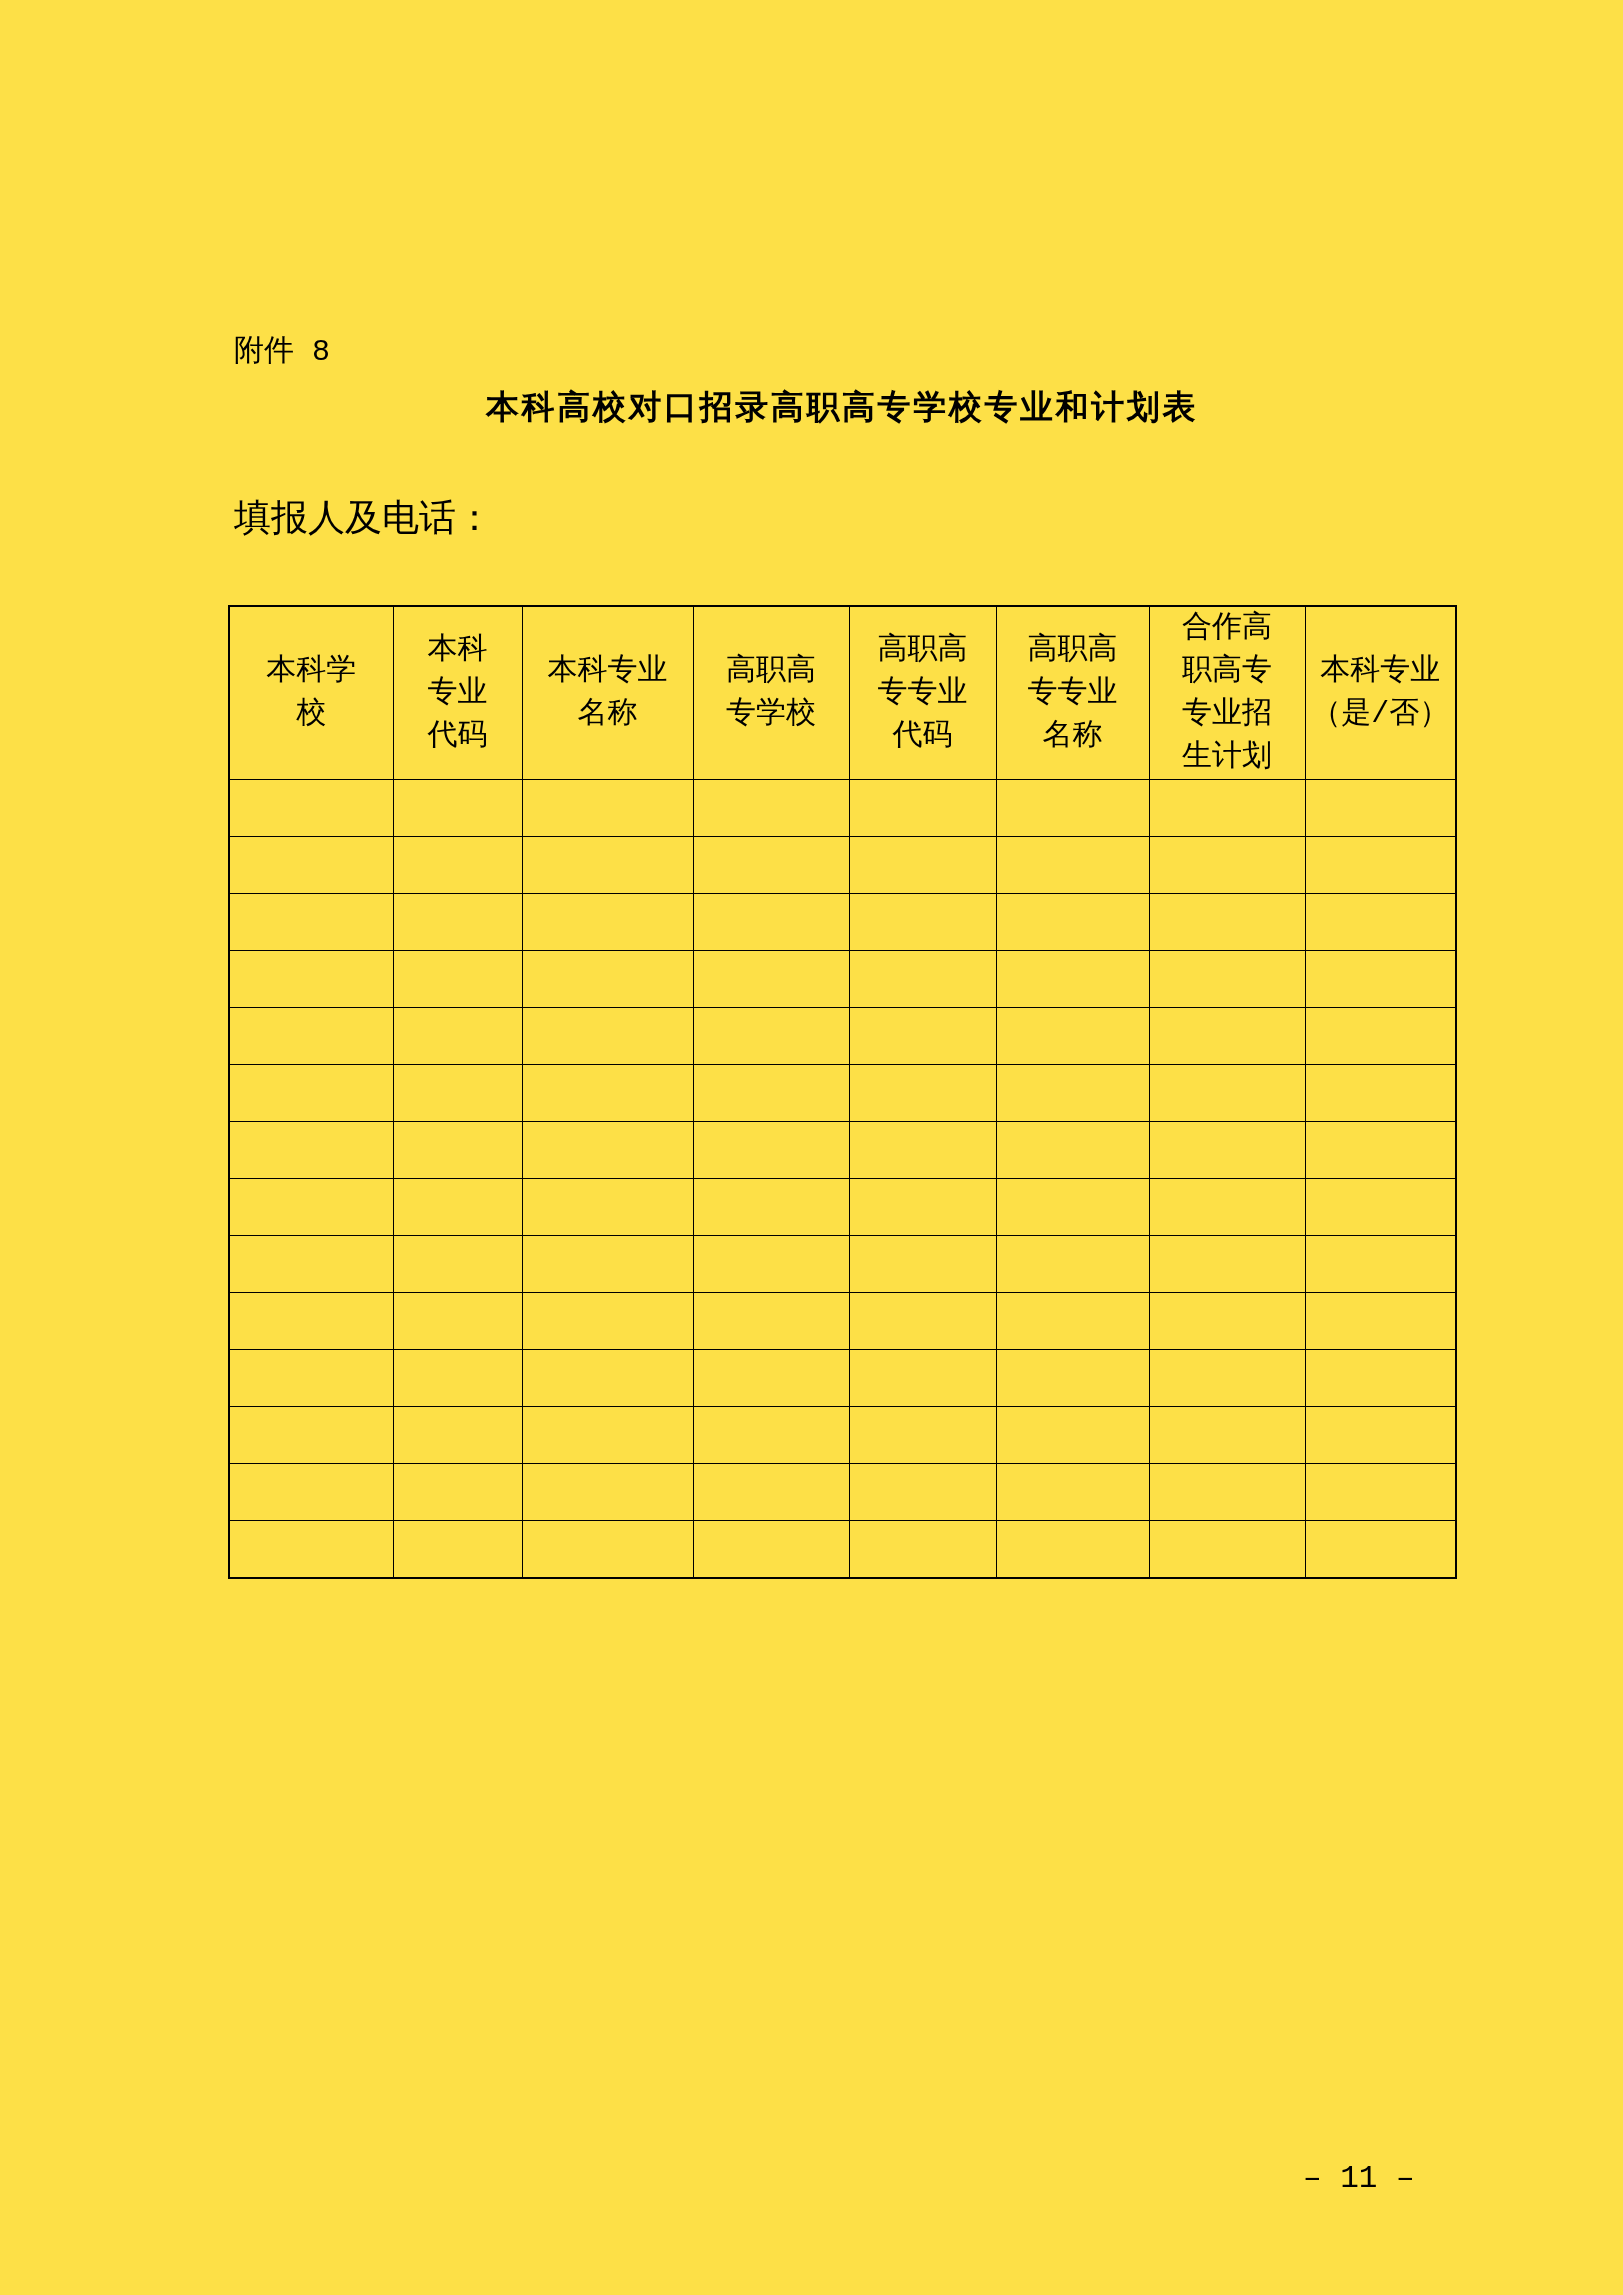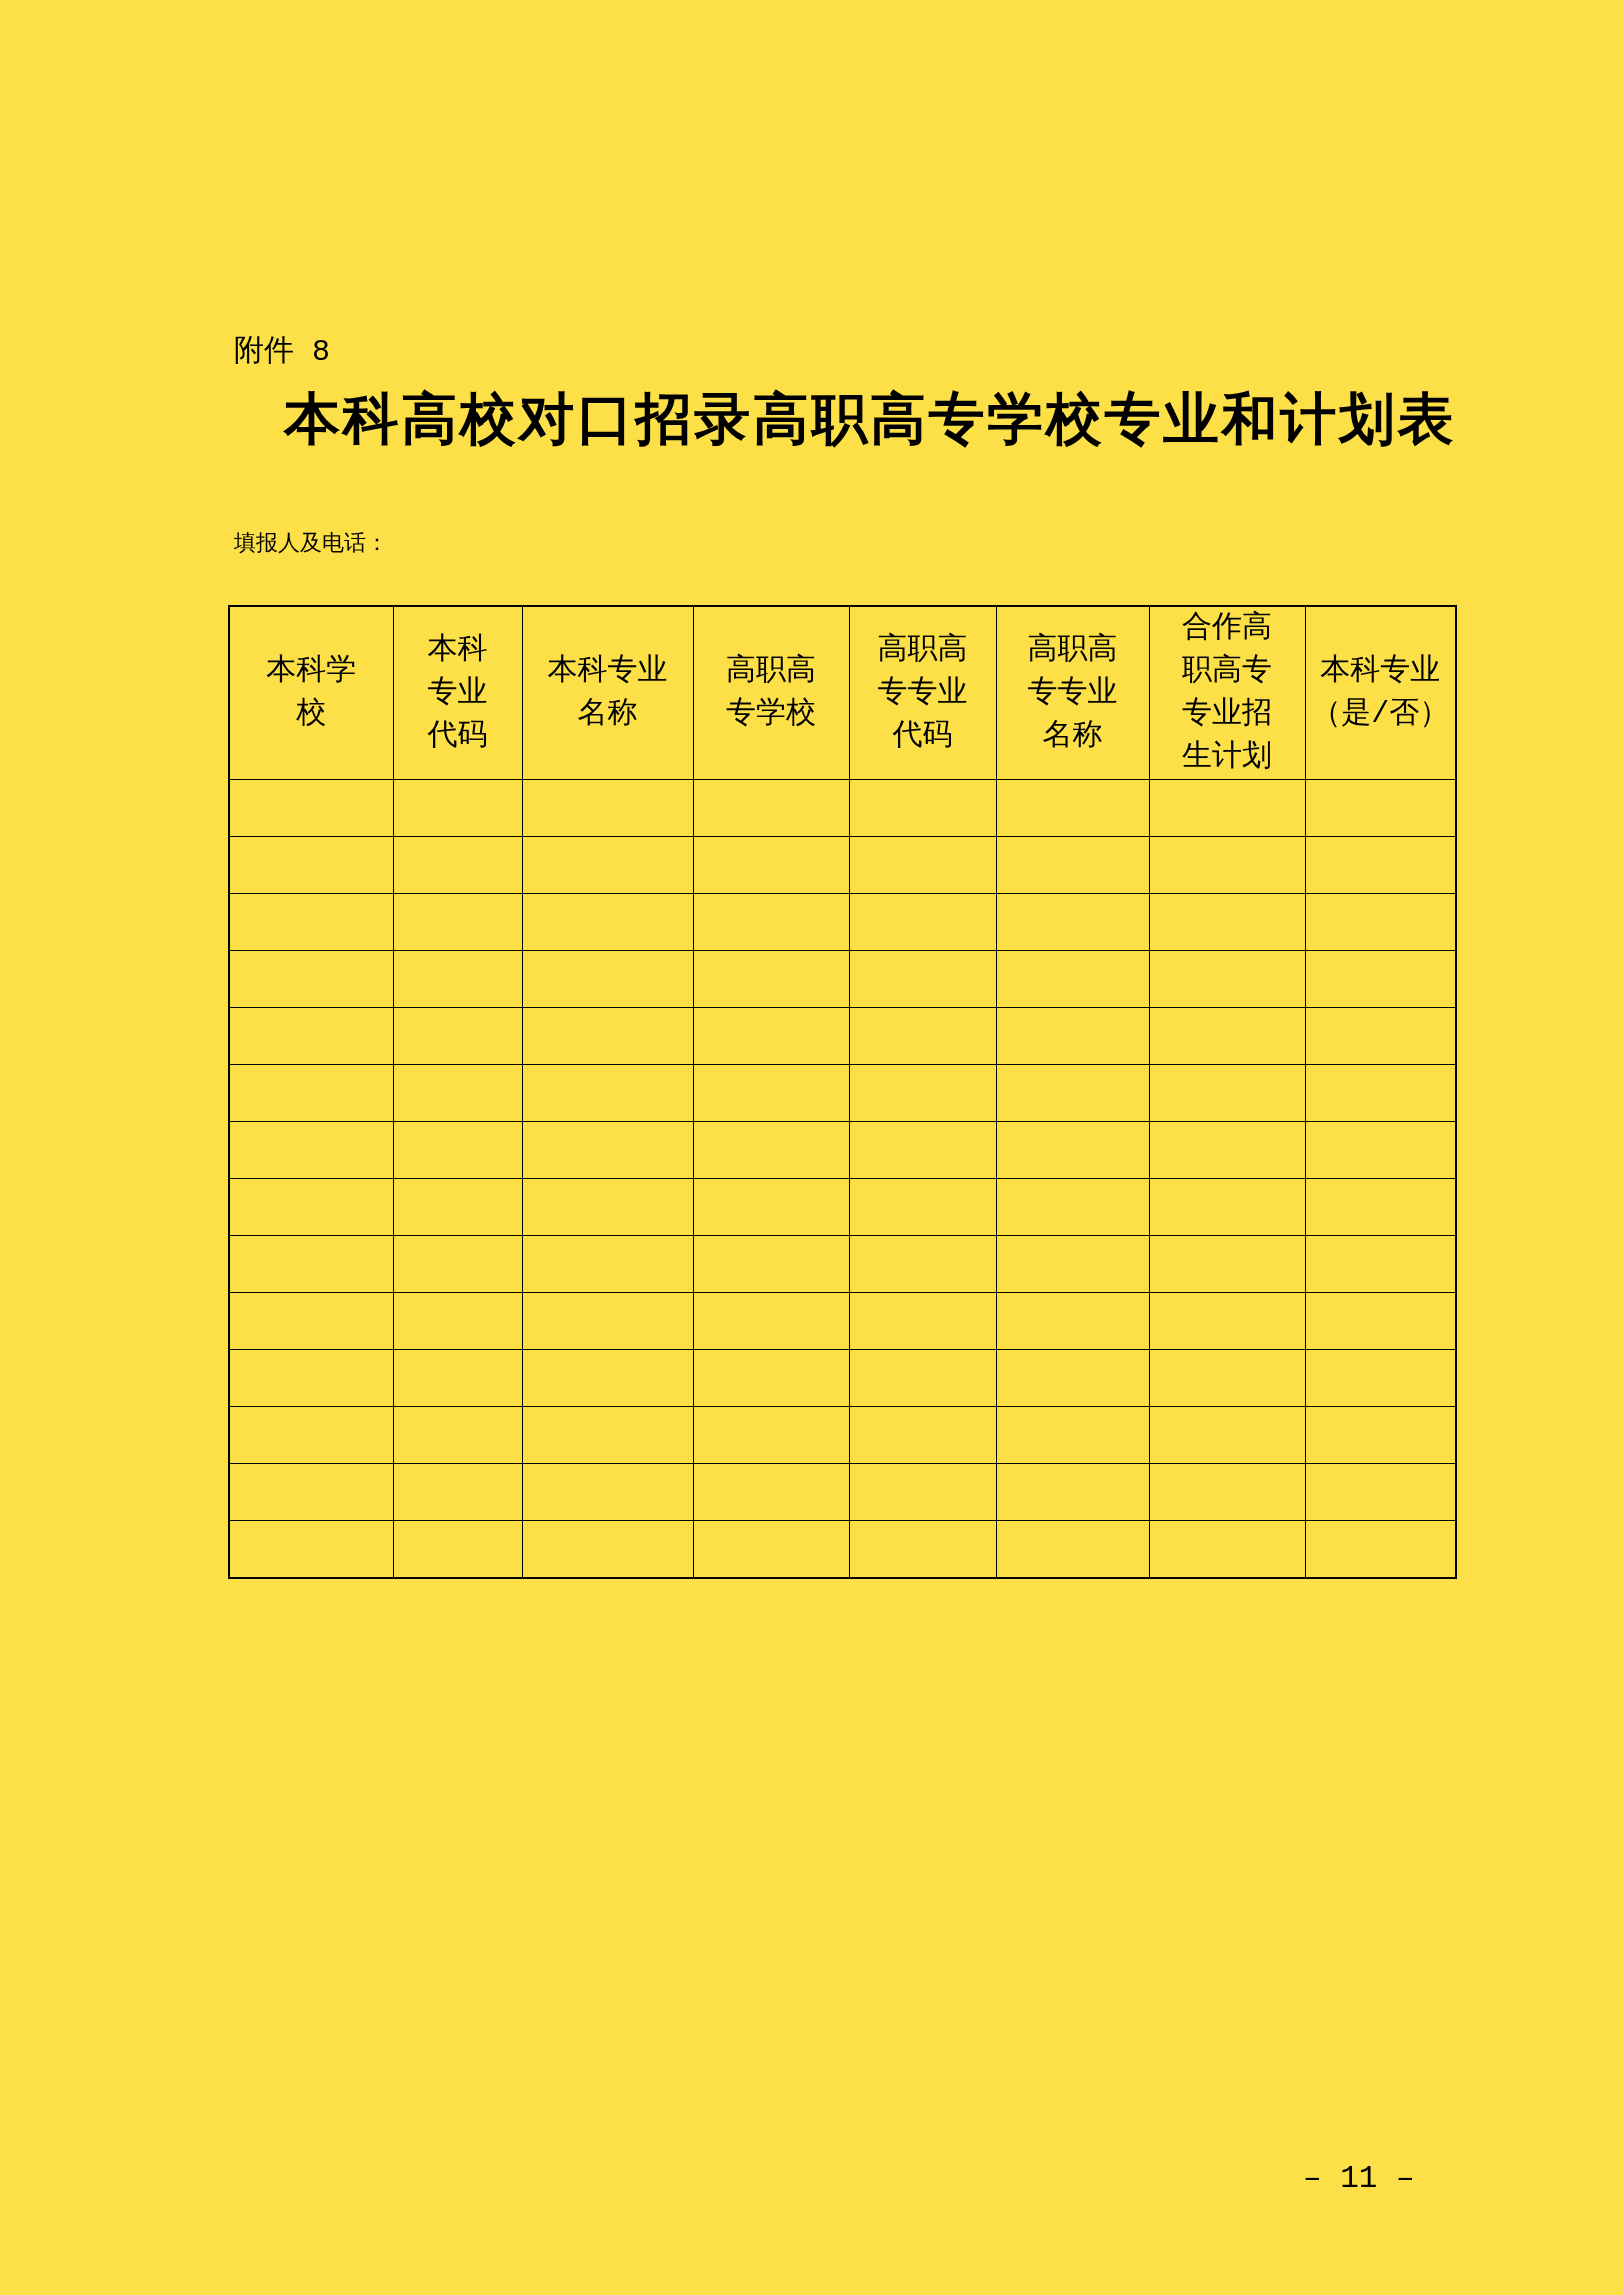--- a/index.html
+++ b/index.html
@@ -22,32 +22,32 @@
     top: 334px;
     font-size: 30px;
     line-height: 1.2;
     white-space: nowrap;
   }
   .doc-title {
     position: absolute;
     left: 228px;
     top: 390px;
     width: 1228px;
-    text-align: right;
-    font-size: 56px;
+    text-align: center;
+    font-size: 33px;
     font-weight: bold;
     letter-spacing: 2.6px;
     line-height: 1.2;
     white-space: nowrap;
   }
   .preparer-line {
     position: absolute;
     left: 234px;
-    top: 532px;
-    font-size: 22px;
+    top: 498px;
+    font-size: 37px;
     line-height: 1.2;
     white-space: nowrap;
   }
   table.plan-table {
     position: absolute;
     left: 228px;
     top: 605px;
     width: 1228px;
     border-collapse: collapse;
     table-layout: fixed;

